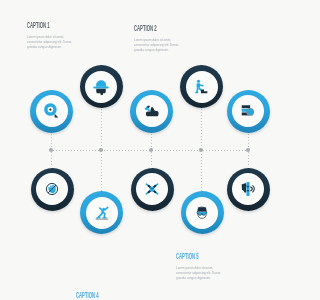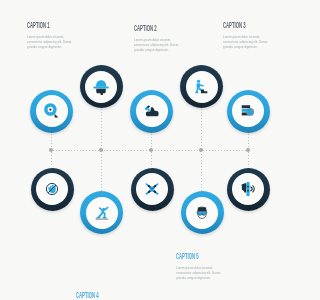--- a/index.html
+++ b/index.html
@@ -166,26 +166,20 @@
       <div class="bwrap">
         <div class="b">Lorem ipsum dolor sit amet, consectetur adipiscing elit. Donec gravida congue dignissim.</div>
       </div>
     </div>
     <div class="cap" style="left: 126px; top: 24px; margin-left: 8px;">
       <div class="t">CAPTION 2</div>
       <div class="bwrap">
         <div class="b">Lorem ipsum dolor sit amet, consectetur adipiscing elit. Donec gravida congue dignissim.</div>
       </div>
     </div>
-    <div class="cap" style="left: 223px; top: 21px;">
-      <div class="t">CAPTION 3</div>
-      <div class="bwrap">
-        <div class="b">Lorem ipsum dolor sit amet, consectetur adipiscing elit. Donec gravida congue dignissim.</div>
-      </div>
-    </div>
     <div class="cap c-blue" style="left: 76px; top: 252px; margin-top: 39px;">
       <div class="t">CAPTION 4</div>
       <div class="bwrap">
         <div class="b">Lorem ipsum dolor sit amet, consectetur adipiscing elit. Donec gravida congue dignissim.</div>
       </div>
     </div>
     <div class="cap c-blue" style="left: 176px; top: 252px;">
       <div class="t">CAPTION 5</div>
       <div class="bwrap">
         <div class="b">Lorem ipsum dolor sit amet, consectetur adipiscing elit. Donec gravida congue dignissim.</div>

